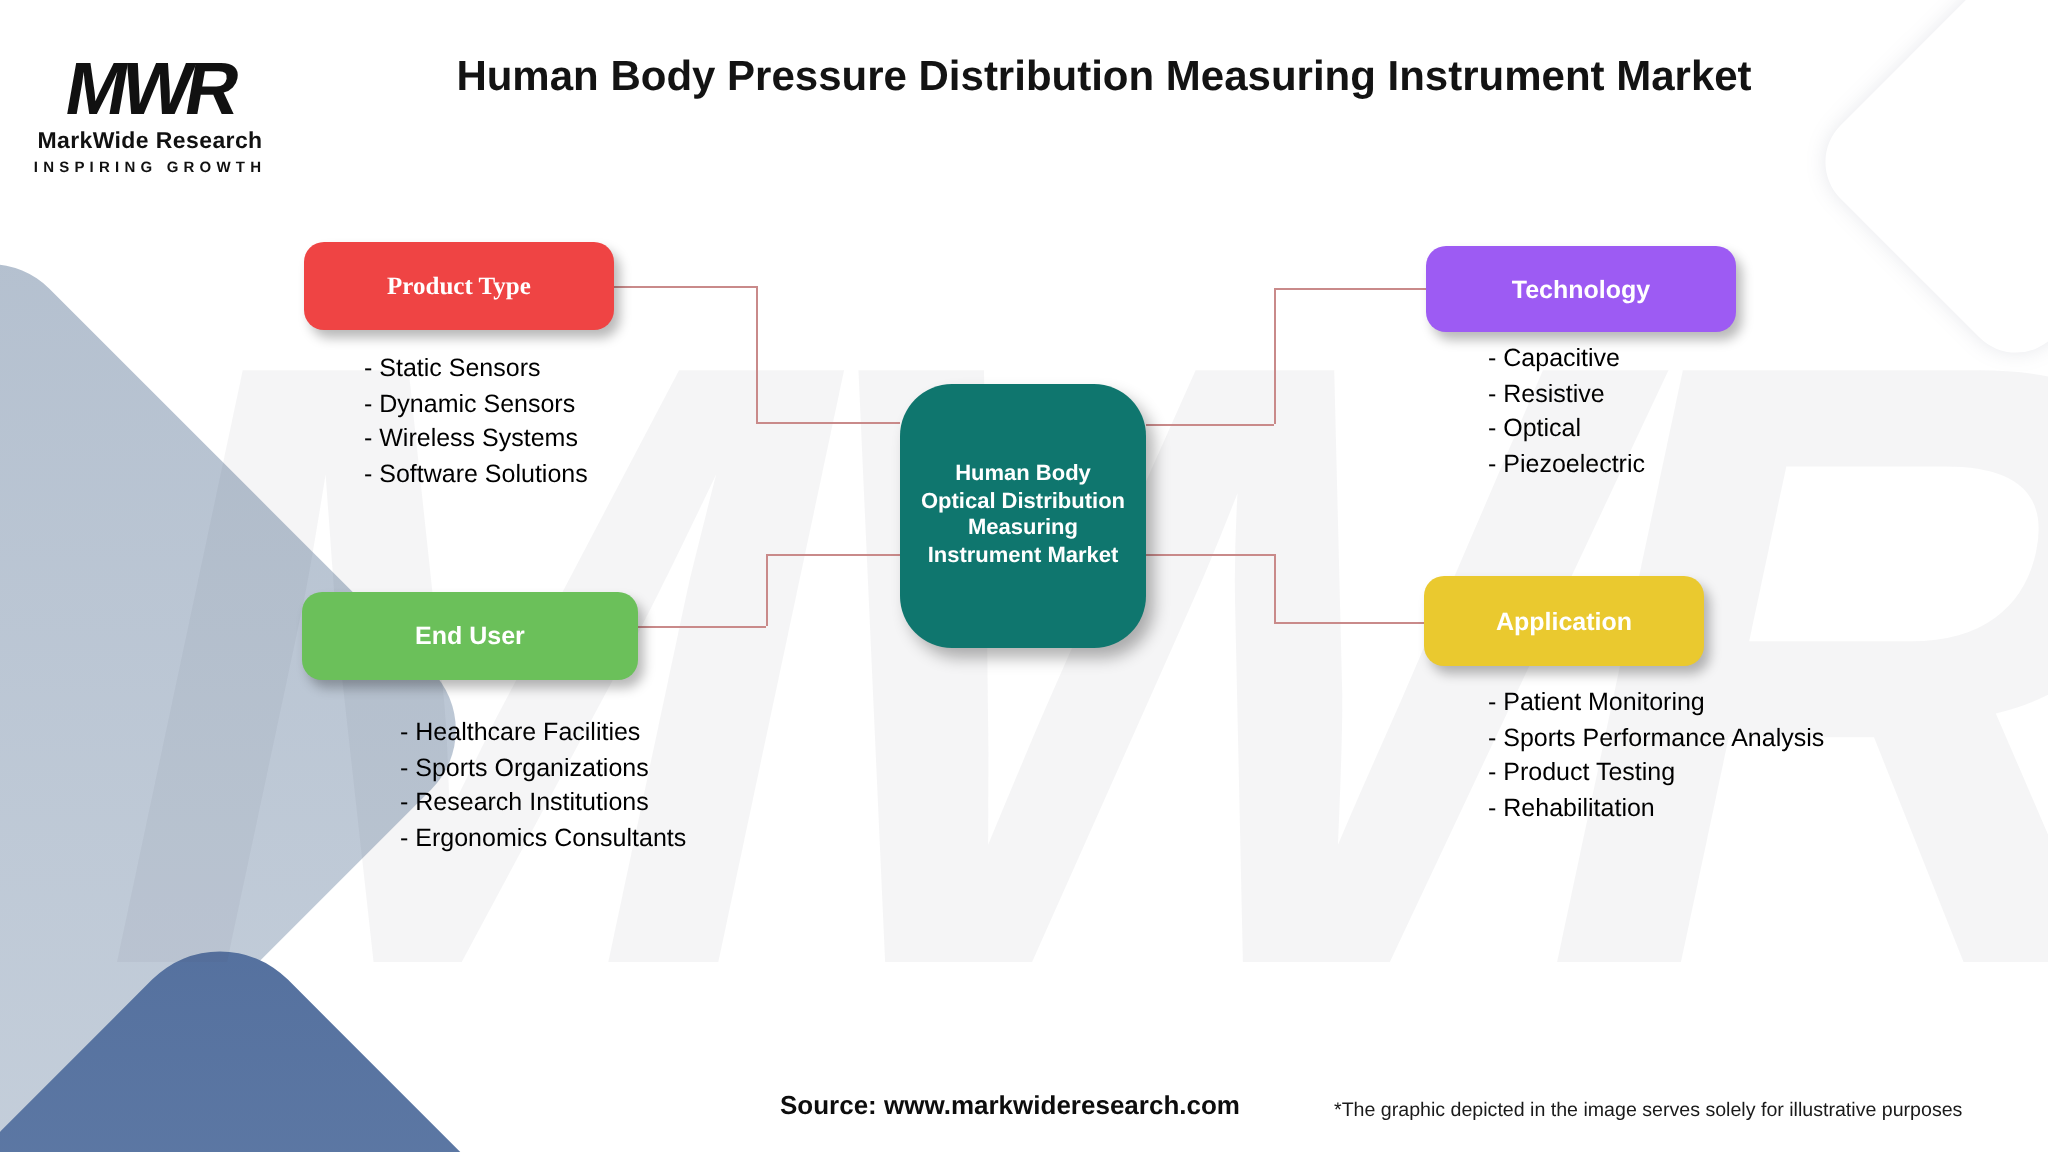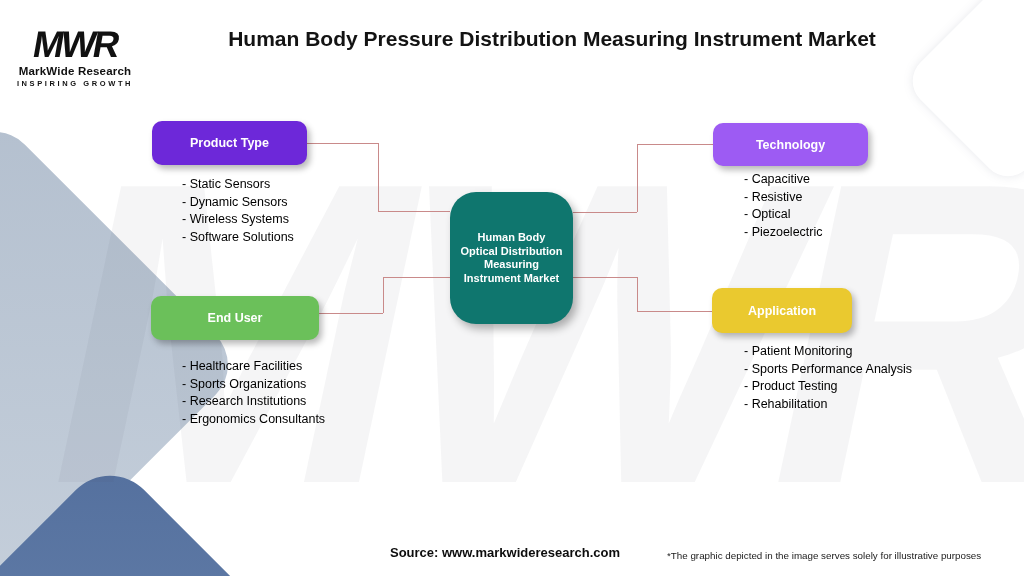--- a/index.html
+++ b/index.html
@@ -38,21 +38,21 @@
   .box-enduser{left:151px;top:296px;width:168px;height:44px;}
   .box-application{left:712px;top:288px;width:140px;height:45px;}
   .center-node{position:absolute;left:450px;top:192px;width:123px;height:132px;
     border-radius:26px;display:flex;flex-direction:column;align-items:center;
     justify-content:center;color:#fff;font-size:11px;font-weight:bold;line-height:13.5px;
     text-align:center;box-shadow:4px 5px 8px rgba(0,0,0,0.3);}
   
   .branch-list{position:absolute;font-size:12.5px;color:#000000;line-height:17.5px;}
   .list-product{left:182px;top:176px;}
   .list-technology{left:744px;top:171px;}
-  .list-enduser{left:182px;top:358px;}
+  .list-enduser{left:200px;top:358px;}
   .list-application{left:744px;top:343px;}
   
   .conn{position:absolute;background:#c98a8a;}
   .conn.h{height:1px;} .conn.v{width:1px;}
   
   .source-text{position:absolute;left:320px;top:545px;width:370px;text-align:center;
     font-size:13px;font-weight:bold;color:#0d0d0d;}
   .disclaimer-text{position:absolute;left:667px;top:550px;width:350px;
     font-size:9.8px;color:#1a1a1a;}
 </style>
@@ -89,21 +89,21 @@
   <div class="conn v" style="left: 637px; top: 277px; height: 34px; background: rgb(201, 138, 138);"></div>
   <div class="conn h" style="left: 637px; top: 311px; width: 75px; background: rgb(201, 138, 138);"></div>
 
   <div class="center-node" style="background: #0f766e;">
     <span>Human Body</span>
     <span>Optical Distribution</span>
     <span>Measuring</span>
     <span>Instrument Market</span>
   </div>
 
-  <div class="branch-box box-product" style="background: #6d28d9;">Product Type</div>
+  <div class="branch-box box-product" style="background: #ef4444; font-family: Liberation Serif, serif;">Product Type</div>
   <div class="branch-list list-product">
       <div>- Static Sensors</div>
       <div>- Dynamic Sensors</div>
       <div>- Wireless Systems</div>
       <div>- Software Solutions</div>
     </div>
 
   <div class="branch-box box-technology" style="background: rgb(157, 91, 243);">Technology</div>
   <div class="branch-list list-technology">
       <div>- Capacitive</div>

